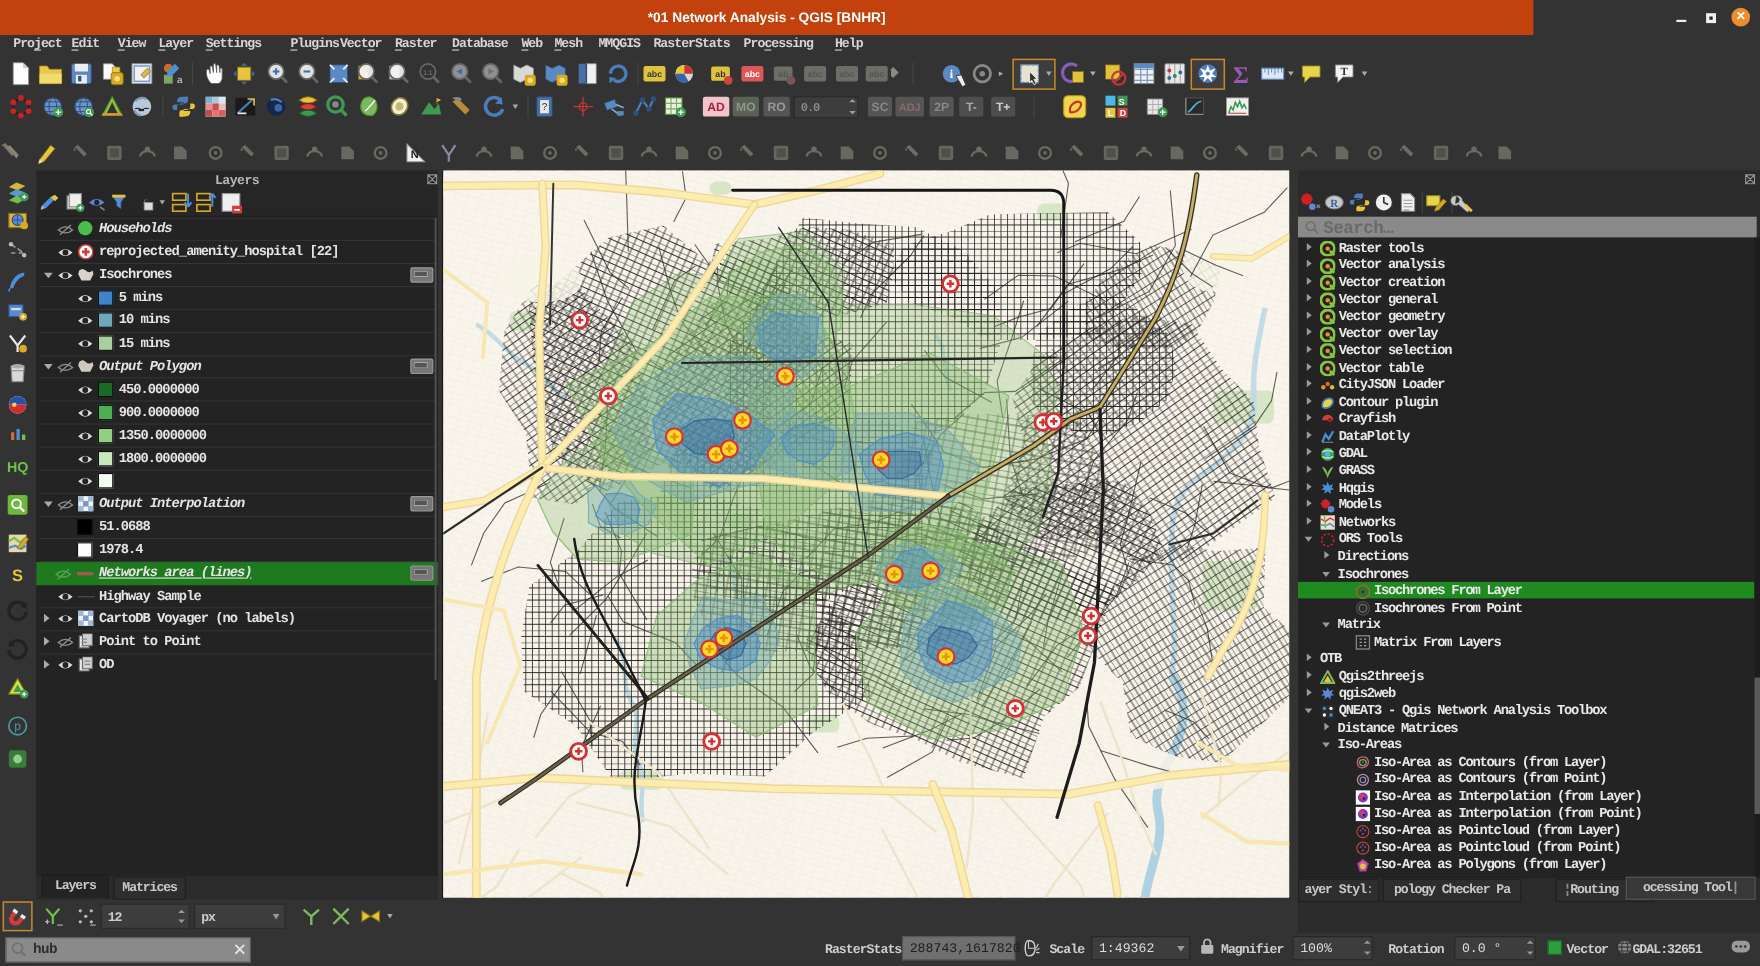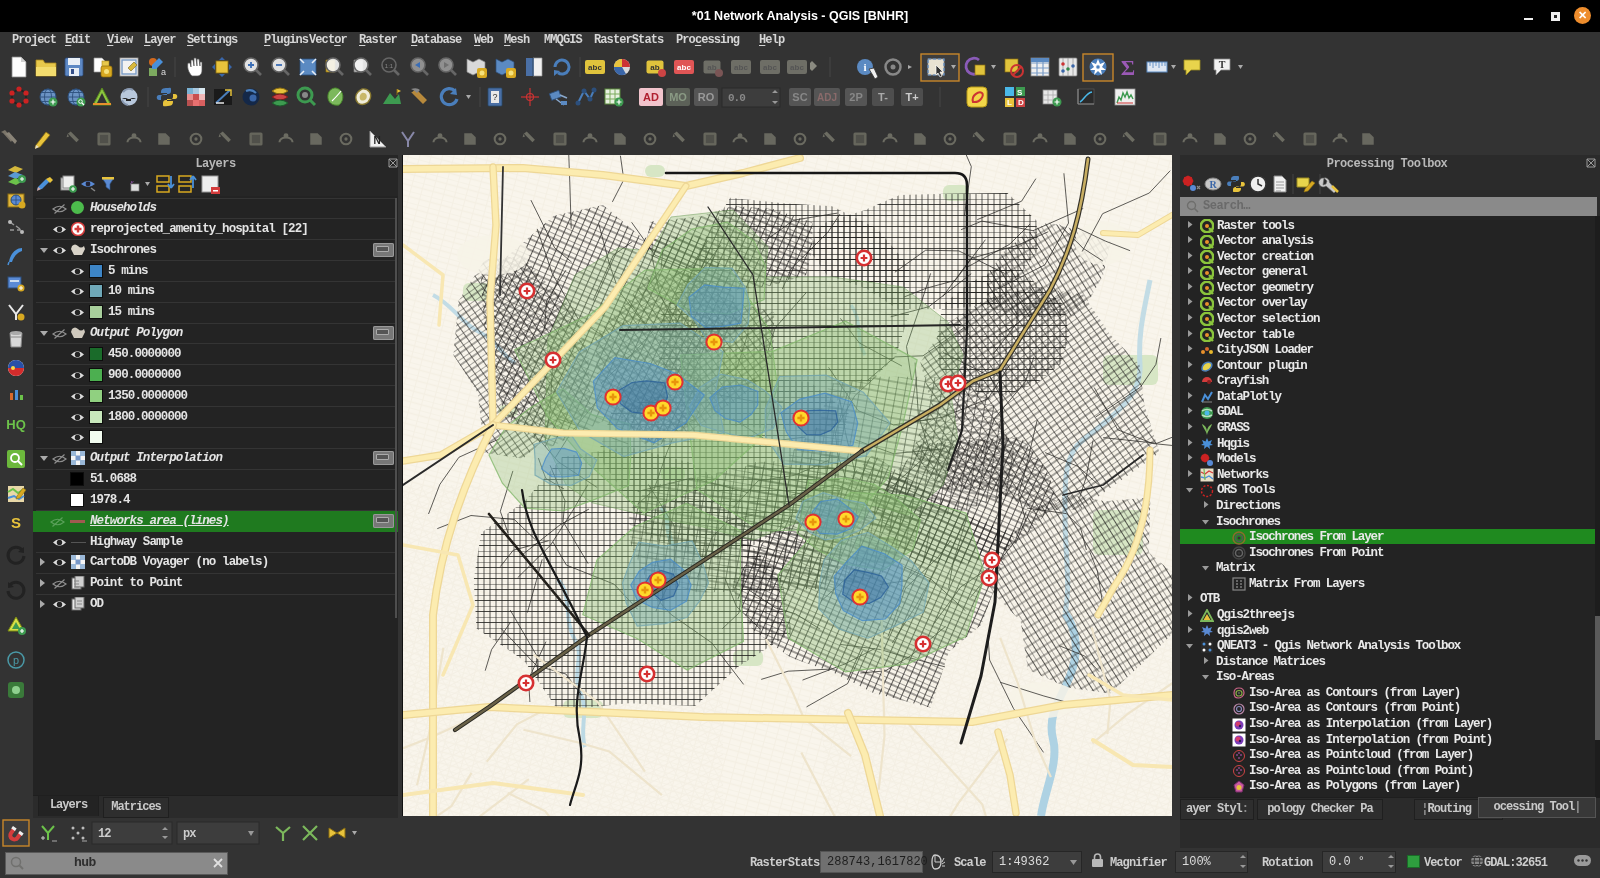--- a/index.html
+++ b/index.html
@@ -1,17 +1,17 @@
 <!DOCTYPE html>
 <html><head><meta charset="utf-8"><style>
 *{margin:0;padding:0;box-sizing:border-box;}
 html,body{width:1600px;height:878px;overflow:hidden;background:#333333;font-family:"Liberation Mono",monospace;}
 .abs{position:absolute;}
 #root{position:relative;width:1600px;height:878px;}
-.titlebar{left:0;top:0;width:1600px;height:32px;background:#000000;}
+.titlebar{left:0;top:0;width:1394px;height:32px;background:#c2410c;}
 .title{width:100%;text-align:center;line-height:32px;color:#fff;font-family:"Liberation Sans",sans-serif;font-weight:bold;font-size:12.5px;}
 .closebtn{top:7px;left:1574px;width:17px;height:17px;border-radius:50%;background:#ee8d2d;color:#fff;text-align:center;line-height:17px;font-size:11px;font-weight:bold;font-family:"Liberation Sans",sans-serif;}
 .menubar{left:0;top:32px;width:1600px;height:20px;background:#333333;}
 .menubar span{position:absolute;top:1px;font-size:12px;font-weight:bold;color:#d6d6d6;letter-spacing:-0.9px;}
 .menubar u{text-underline-offset:2px;}
 .ldock{left:0;top:155px;width:33px;height:723px;background:#333333;}
 .lpanel{left:33px;top:155px;width:365px;height:640px;background:#262626;}
 .ptitle{font-size:12px;font-weight:bold;color:#b8b8b8;text-align:center;letter-spacing:-0.5px;}
 .tree{background:#232323;}
 .trow{position:absolute;left:0;width:100%;height:21px;color:#e4e4e4;font-size:12.5px;font-weight:bold;letter-spacing:-0.9px;line-height:21px;white-space:nowrap;}
@@ -1071,21 +1071,21 @@
         <path d="M-8,-5 L0,0 L-8,5 Z" fill="#e8c33c" stroke="#8a6d10"></path>
         <path d="M8,-5 L0,0 L8,5 Z" fill="#e8c33c" stroke="#8a6d10"></path>
       </g>
       <path d="M352,13 l5,0 -2.5,4z" fill="#aaa"></path>
     </svg>
     <div class="abs" style="left:5px;top:852px;width:223px;height:23px;background:#8a8a8a;border:1px solid #5a5a5a;z-index:6;"></div>
     <svg class="abs" style="left:10px;top:856px;z-index:7" width="14" height="14">
       <circle cx="6" cy="6" r="4.5" fill="none" stroke="#70706e" stroke-width="1.5"></circle>
       <line x1="9.5" y1="9.5" x2="13" y2="13" stroke="#70706e" stroke-width="1.8"></line>
     </svg>
-    <div class="abs " style="left:30px;top:855px;font-size:13px;color:#2e2e2e;font-weight:bold;letter-spacing:-0.5px;z-index:7;margin-left:44px;">hub</div>
+    <div class="abs " style="left:30px;top:855px;font-size:13px;color:#2e2e2e;font-weight:bold;letter-spacing:-0.5px;z-index:7;">hub</div>
     <svg class="abs" style="left:212px;top:857px;z-index:7" width="12" height="12">
       <path d="M2,2 L10,10 M10,2 L2,10" stroke="#e0e0e0" stroke-width="1.8"></path>
     </svg>
     <div class="abs mapwrap"><svg class="map" width="769" height="661" viewBox="0 0 769 661">
 <defs>
 <pattern id="g0" width="6" height="11" patternUnits="userSpaceOnUse">
  <path d="M0 0H6M0 5.5H6" stroke="#1e1d1b" stroke-width="0.85"></path>
  <path d="M3 0V11" stroke="#1e1d1b" stroke-width="0.75"></path>
 </pattern>
 <pattern id="g1" width="7" height="10" patternUnits="userSpaceOnUse" patternTransform="rotate(24)">
@@ -1415,21 +1415,20 @@
 <g>
           <circle cx="255" cy="425" r="7.6" fill="#ffd92b" stroke="#e03131" stroke-width="2"></circle>
           <path d="M251.4,425 H258.6 M255,421.4 V428.6" stroke="#e8950c" stroke-width="2.4"></path>
         </g>
 <g>
           <circle cx="242" cy="435" r="7.6" fill="#ffd92b" stroke="#e03131" stroke-width="2"></circle>
           <path d="M238.4,435 H245.6 M242,431.4 V438.6" stroke="#e8950c" stroke-width="2.4"></path>
         </g>
 </svg></div>
     <div class="abs rpanel"></div>
-    <div class="abs ptitle" style="left:1180px;top:157px;width:414px;">Processing Toolbox</div>
     <svg class="abs" style="left:1586px;top:158px" width="10" height="10">
       <path d="M1,1 h8 v8 h-8z M1,1 l8,8 M9,1 l-8,8" stroke="#999" fill="none"></path>
     </svg>
     <svg class="abs" style="left:1180px;top:172px" width="420" height="24">
       <g transform="translate(10,12)">
         <circle r="5" cx="-2" cy="-3" fill="#cc2222"></circle>
         <path d="M-2,-9 l1.5,3 -3,0z M-2,3 l1.5,-3 -3,0z M4,-3 l-3,1.5 0,-3z M-8,-3 l3,1.5 0,-3z M2.2,-7.2 l-1,2.5 -1.5,-1.5z M-6.2,1.2 l1,-2.5 1.5,1.5z M2.2,1.2 l-2.5,-1 1.5,-1.5z M-6.2,-7.2 l2.5,1 -1.5,1.5z" fill="#cc2222"></path>
         <circle cx="3" cy="4" r="3" fill="#5a8ad4"></circle>
         <path d="M7,2 l3,3 m0,-3 l-3,3" stroke="#888" stroke-width="1.2"></path>
       </g>
@@ -1458,21 +1457,21 @@
       <g transform="translate(150,12)">
         <path d="M-6,-6 a4.5,4.5 0 1 0 2,8 l8,7 2.5,-2.5 -7,-8 a4.5,4.5 0 0 0 -5.5,-4.5 l3,3 -1,3 -3,1z" fill="#c8c8c8" stroke="#666" stroke-width="0.6"></path>
         <path d="M2,2 l6,6" stroke="#e8c33c" stroke-width="2.5"></path>
       </g>
     </svg>
     <div class="abs" style="left:1180px;top:197px;width:417px;height:19px;background:#8a8a8a;"></div>
     <svg class="abs" style="left:1186px;top:200px" width="13" height="13">
       <circle cx="5.5" cy="5.5" r="4" fill="none" stroke="#6e6e6c" stroke-width="1.4"></circle>
       <line x1="8.5" y1="8.5" x2="12" y2="12" stroke="#6e6e6c" stroke-width="1.6"></line>
     </svg>
-    <div class="abs " style="left:1203px;top:199px;font-size:12px;color:#6a6a6a;font-weight:bold;letter-spacing:-0.5px;">Search…</div>
+    <div class="abs " style="left:1203px;top:199px;font-size:16px;color:#6a6a6a;font-weight:bold;letter-spacing:-0.5px;">Search…</div>
     <div class="abs" style="left:1180px;top:216px;width:420px;height:581px;background:#232323;"></div>
     <svg class="abs" style="left:1186px;top:220.5px" width="8" height="8">
       <polygon points="2,0 6.5,3.5 2,7" fill="#9a9a9a"></polygon>
     </svg>
     <div class="abs" style="left:1200px;top:219.0px;width:14px;height:14px;"><svg width="14" height="14" viewBox="0 0 14 14">
         <circle cx="7" cy="7" r="6.2" fill="none" stroke="#8ac43c" stroke-width="2.6"></circle>
         <circle cx="7" cy="7" r="2" fill="#e8912c"></circle>
         <path d="M9,9 L13,13" stroke="#8ac43c" stroke-width="2.4"></path>
       </svg></div>
     <div class="abs prow" style="left:1217px;top:218.5px;">Raster tools</div>

